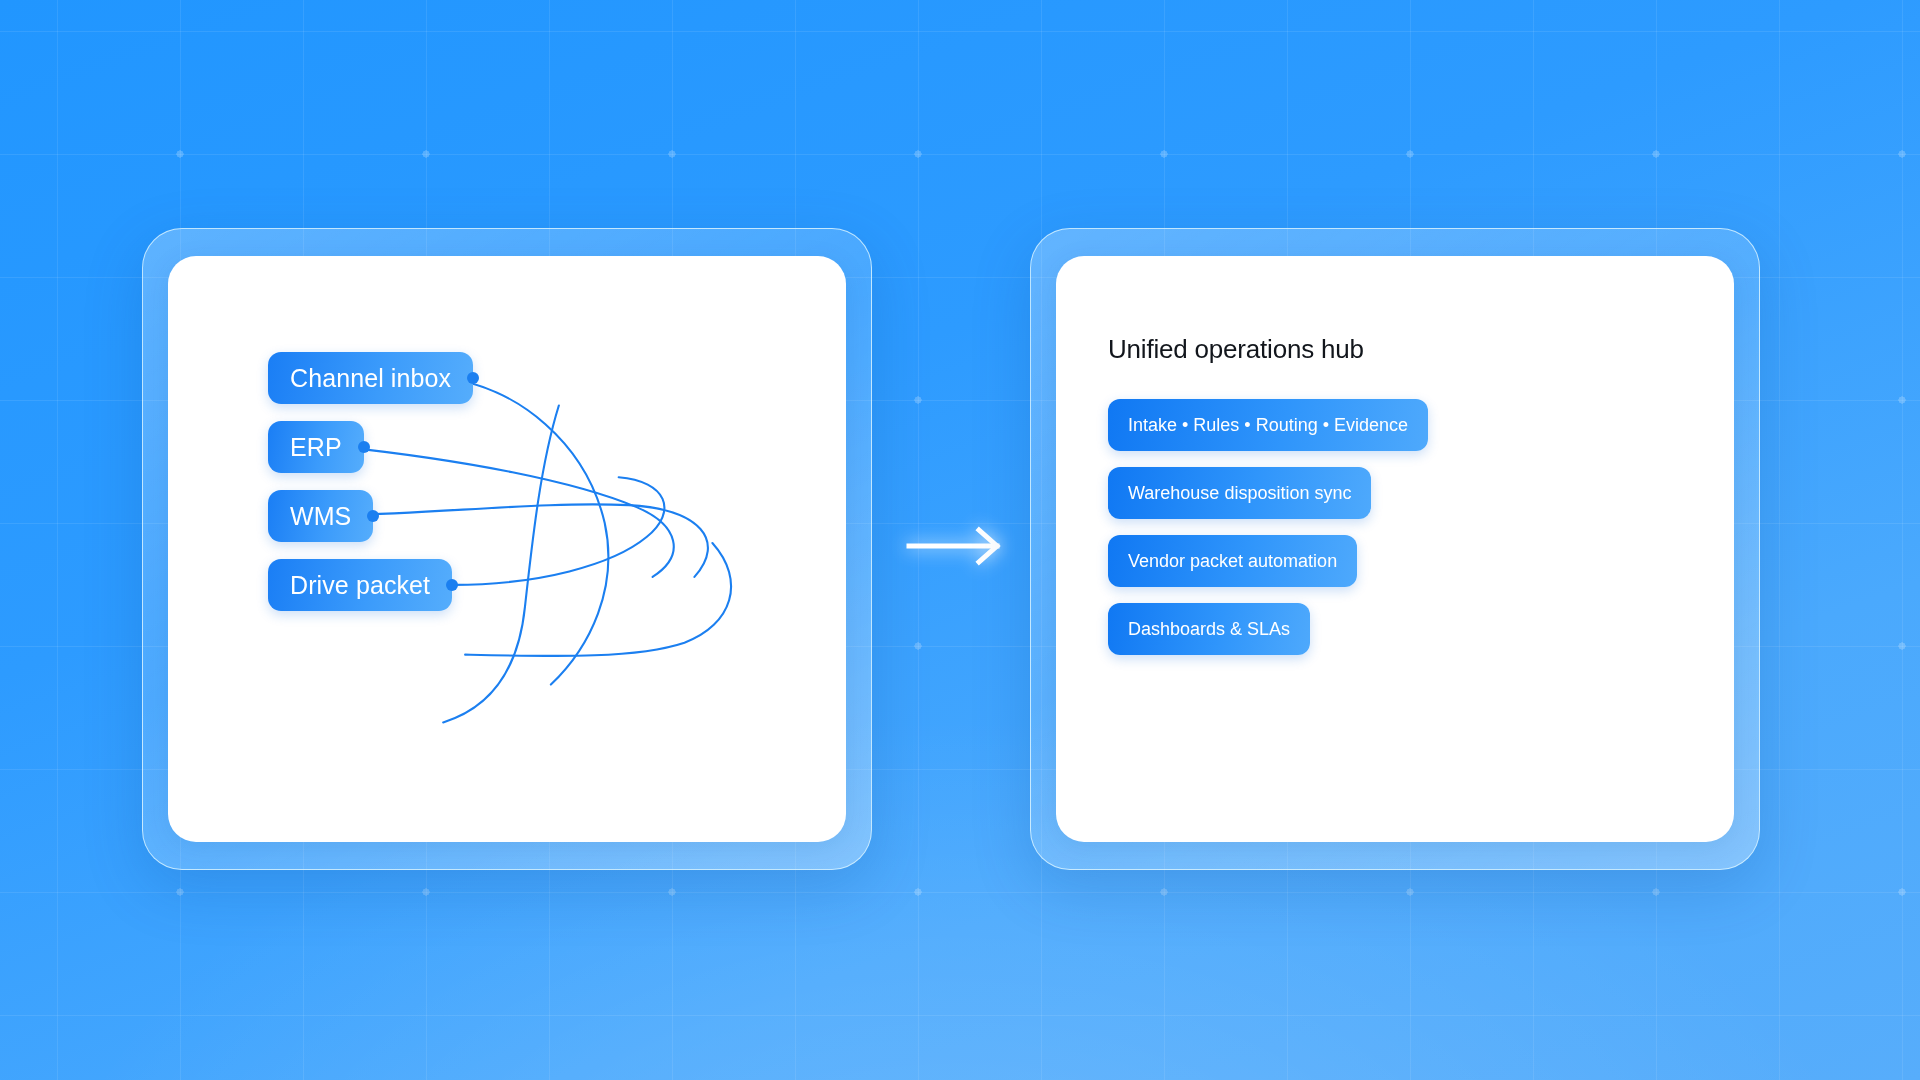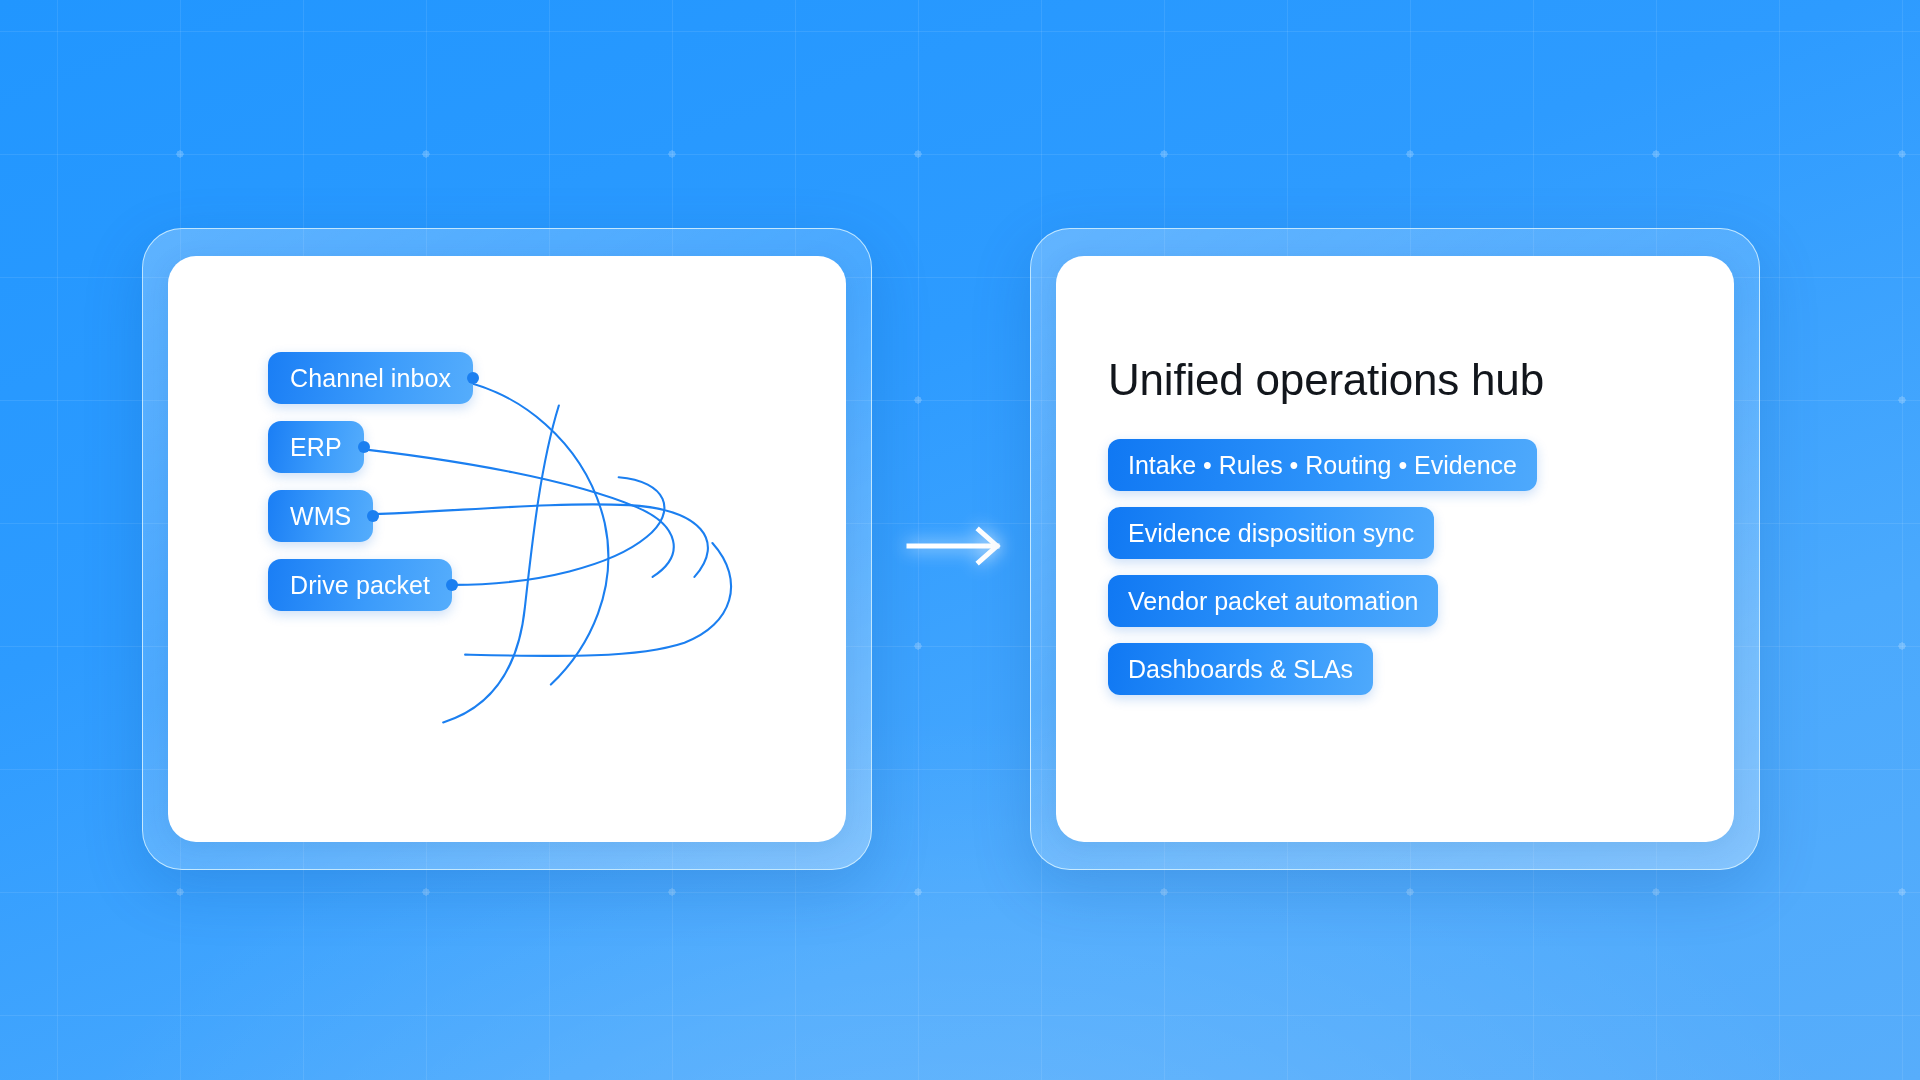--- a/index.html
+++ b/index.html
@@ -107,34 +107,33 @@
     filter:drop-shadow(0 0 9px rgba(255,255,255,.95));
   }
 
   
   #hub-body {
     position:absolute;
     left:52px; top:78px;
     right:40px;
   }
   #hub-title {
-    font-size:44px;
+    font-size:26px;
     color:#12161c;
     letter-spacing:-.2px;
     margin-bottom:34px;
-    margin-top:21px;
   }
   #hub-chips { display:flex; flex-direction:column; gap:16px; align-items:flex-start; }
   .hub-chip {
     display:inline-flex; align-items:center;
     height:52px;
     padding:0 20px;
     border-radius:12px;
     color:#fff;
-    font-size:25px;
+    font-size:18px;
     white-space:nowrap;
     background:linear-gradient(100deg,#1078f3 0%,#2f95fb 55%,#4ea9fc 100%);
     box-shadow:0 4px 12px rgba(23,110,220,.22);
   }
 </style>
 </head>
 <body>
 
 <div id="stage">
 
@@ -189,21 +188,21 @@
     <div class="panel-card">
       <div id="hub-body">
 
         <div id="hub-title">Unified operations hub</div>
 
         <div id="hub-chips">
           <div class="hub-chip">
             <span>Intake • Rules • Routing • Evidence</span>
           </div>
           <div class="hub-chip">
-            <span>Evidence disposition sync</span>
+            <span>Warehouse disposition sync</span>
           </div>
           <div class="hub-chip">
             <span>Vendor packet automation</span>
           </div>
           <div class="hub-chip">
             <span>Dashboards &amp; SLAs</span>
           </div>
         </div>
 
       </div>

